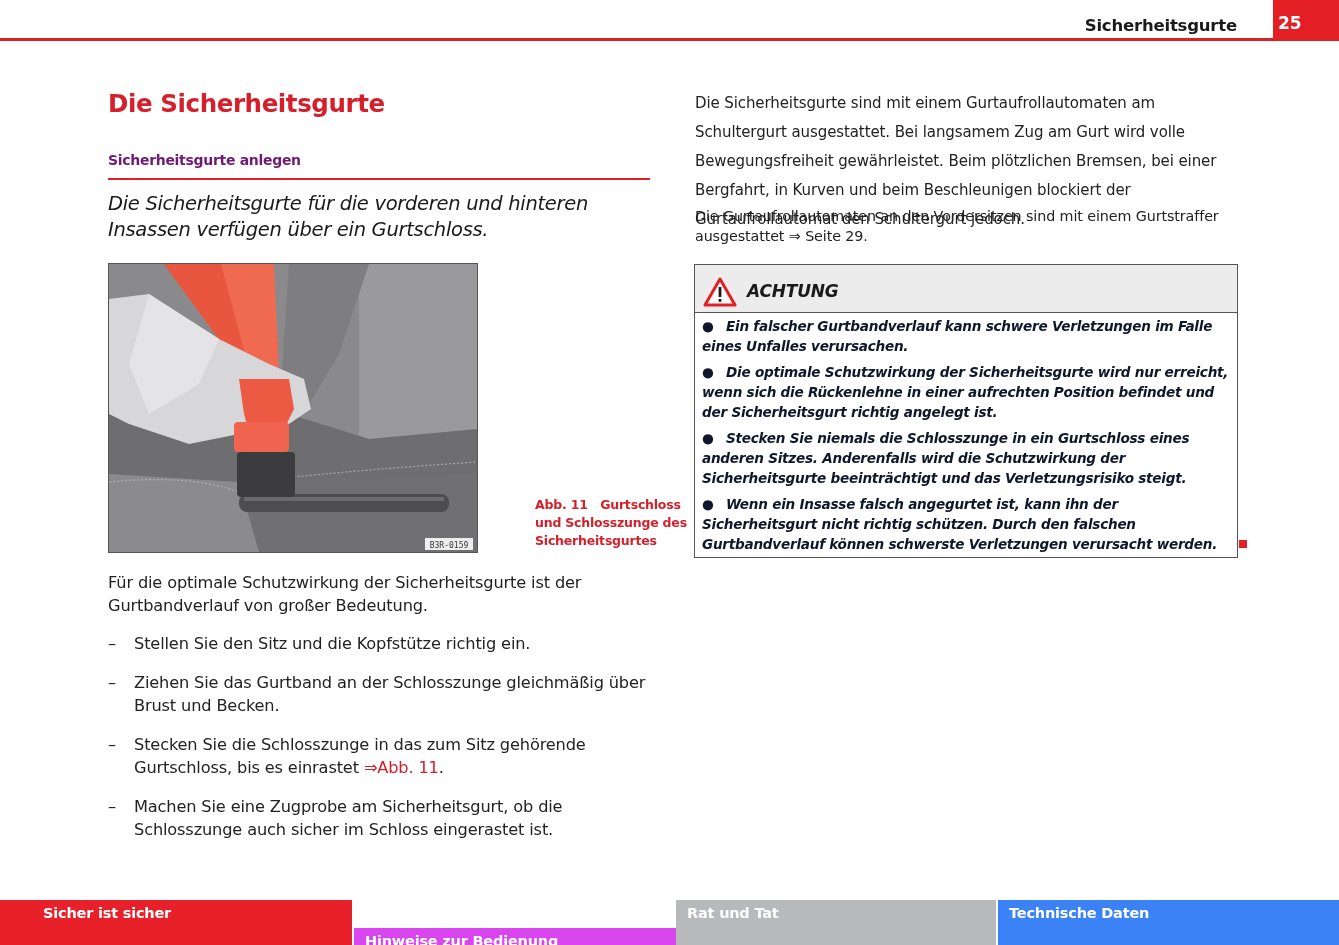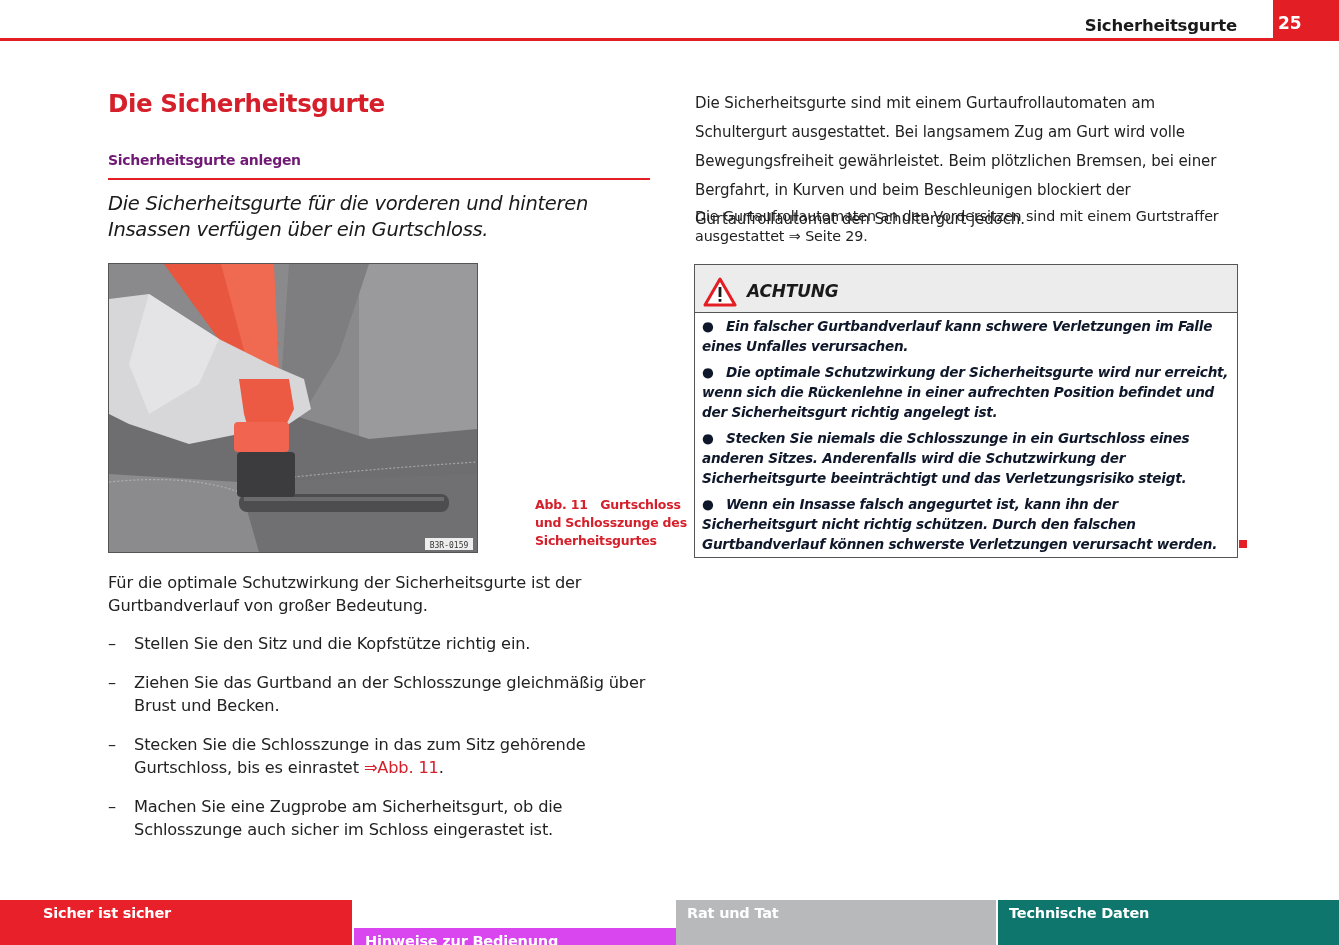--- a/index.html
+++ b/index.html
@@ -46,21 +46,21 @@
 
     
     .foot { position:absolute; top:900px; height:45px; }
     .foot span { position:absolute; left:0; top:5px; font-size:14.5px; font-weight:bold; color:#fff; letter-spacing:-0.2px; }
     #foot-0 { left:0; width:352px; background:#e8202a; }
     #foot-0 span { left:43px; }
     #foot-1 { left:354px; width:384px; background:#d946ef;margin-top:28px; }
     #foot-1 span { left:11px; }
     #foot-2 { left:676px; width:320px; background:#b8b9bb; }
     #foot-2 span { left:11px; }
-    #foot-3 { left:998px; width:341px; background:#0f766e; }
+    #foot-3 { left:998px; width:341px; background:#3b82f6; }
     #foot-3 span { left:11px; }
   </style>
 </head>
 <body>
 
 <div id="hdr-line" class="abs"></div>
 <div id="hdr-title" class="abs">Sicherheitsgurte</div>
 <div id="hdr-page" class="abs">
   <span>25</span>
 </div>

